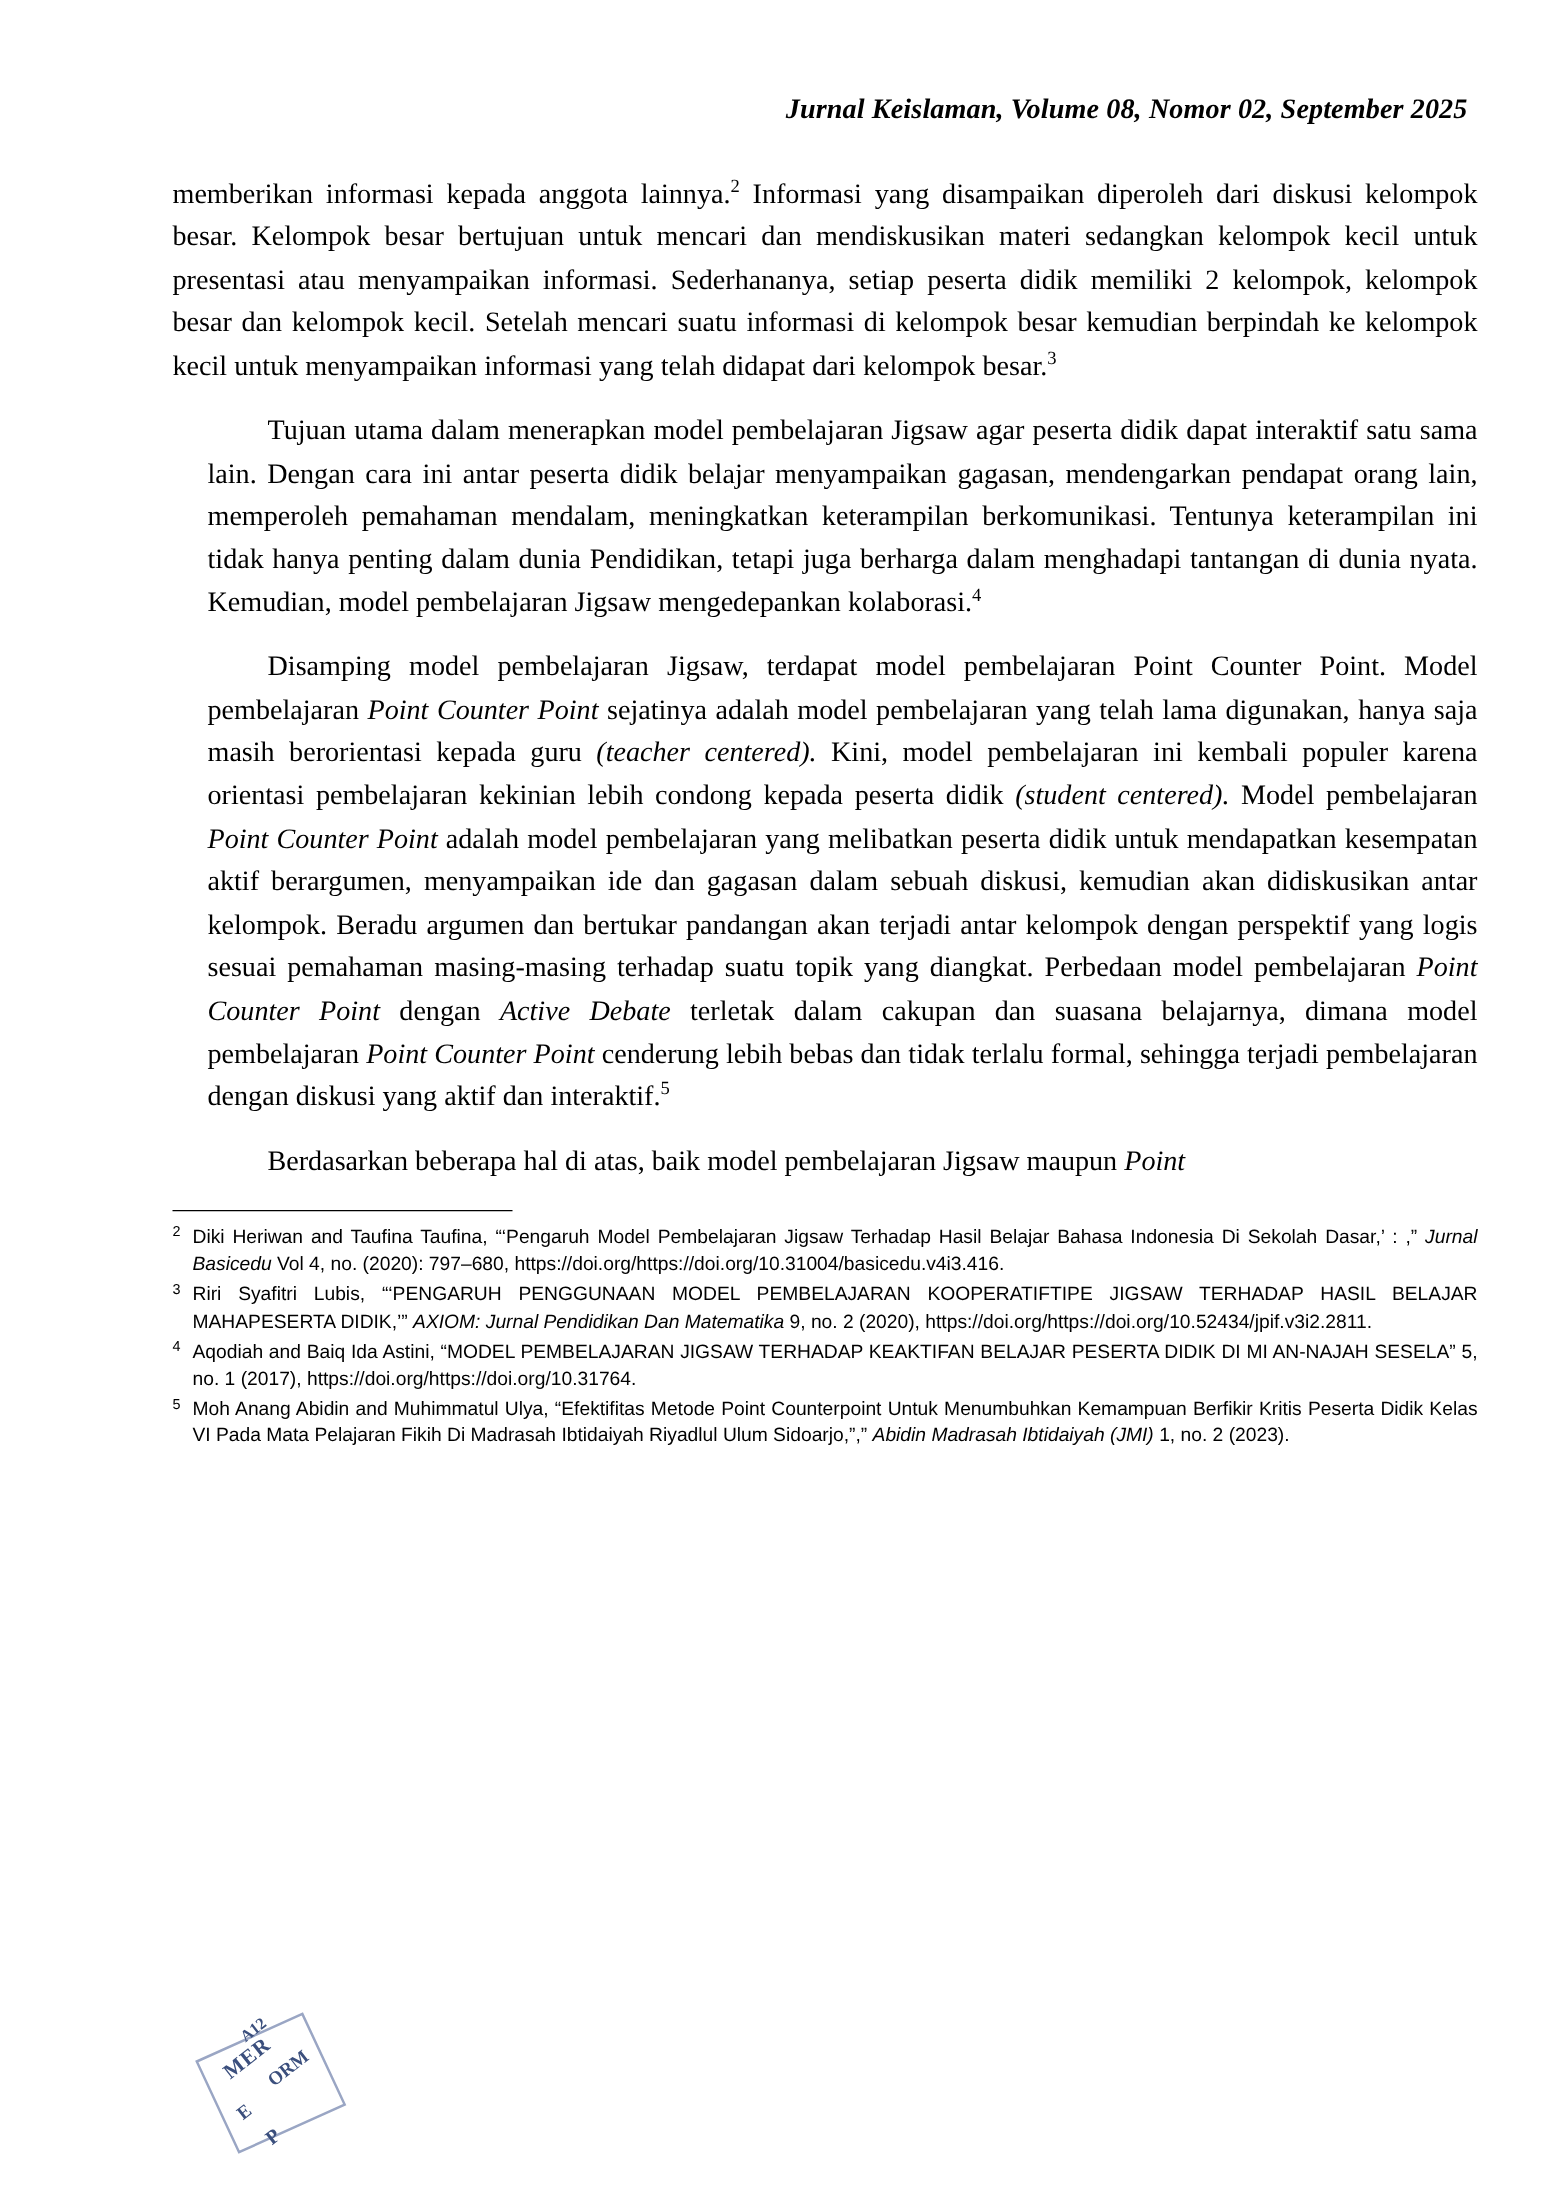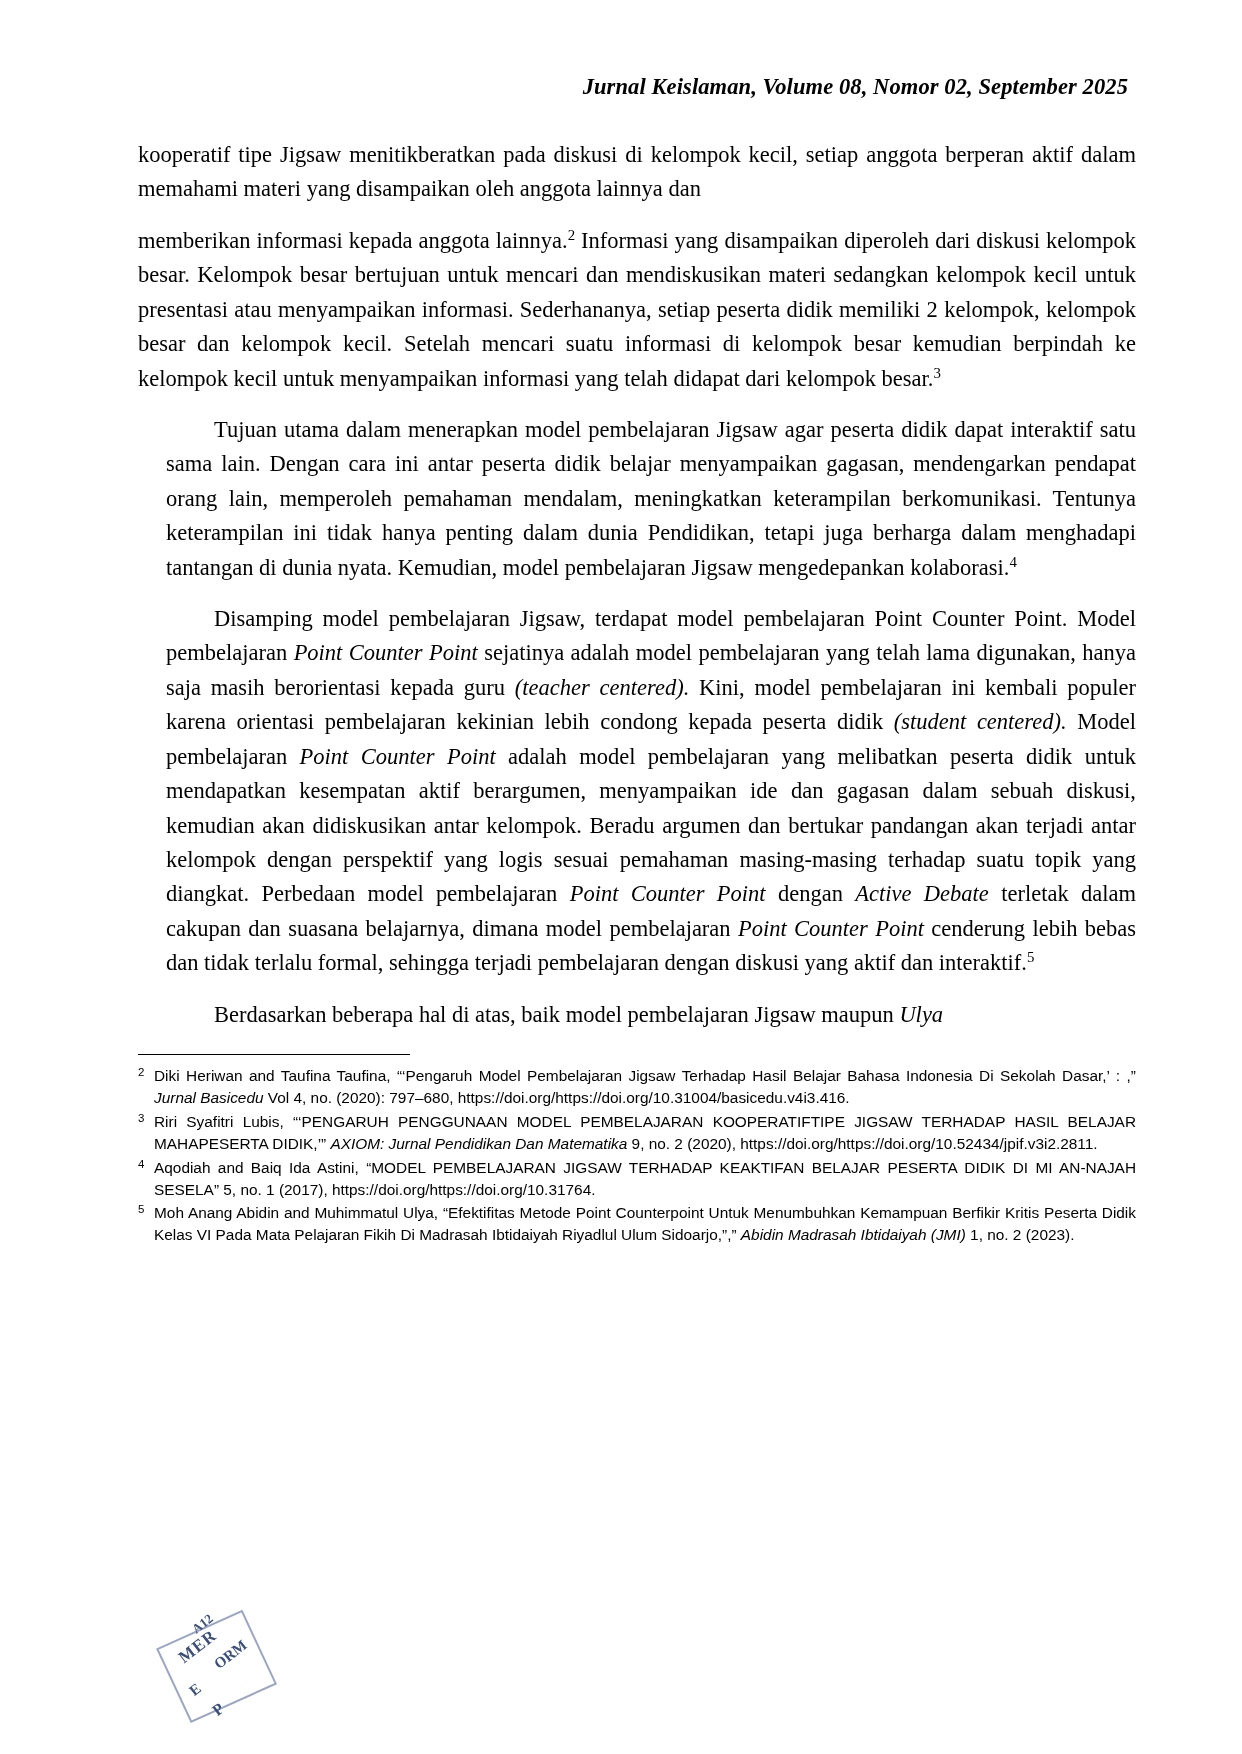--- a/index.html
+++ b/index.html
@@ -14,21 +14,21 @@
     font-family: "Liberation Serif", serif;
     color: #000000;
     overflow: hidden;
   }
   .page {
     position: absolute;
     left: 0; top: 0;
     width: 1242px;
     height: 1738px;
     box-sizing: border-box;
-    padding: 60px 106px 0 138px;
+    padding: 60px 60px 0 138px;
   }
   .running-head {
     text-align: right;
     font-family: "Liberation Serif", serif;
     font-weight: bold;
     font-style: italic;
     font-size: 22.5px;
     letter-spacing: 0.1px;
     margin: 14px 8px 0 0;
   }
@@ -94,38 +94,35 @@
 </style>
 </head>
 <body>
 
 <div class="page">
 
   <div class="running-head">Jurnal Keislaman, Volume 08, Nomor 02, September 2025</div>
 
   <div class="body-block">
 
-    <p class="para">
-      <span>kooperatif tipe Jigsaw menitikberatkan pada diskusi di kelompok kecil, setiap anggota berperan aktif dalam memahami materi yang disampaikan oleh anggota lainnya dan</span>
-    </p>
 
     <p class="para gap">
       <span>memberikan informasi kepada anggota lainnya.</span><sup>2</sup><span> Informasi yang disampaikan diperoleh dari diskusi kelompok besar. Kelompok besar bertujuan untuk mencari dan mendiskusikan materi sedangkan kelompok kecil untuk presentasi atau menyampaikan informasi. Sederhananya, setiap peserta didik memiliki 2 kelompok, kelompok besar dan kelompok kecil. Setelah mencari suatu informasi di kelompok besar kemudian berpindah ke kelompok kecil untuk     menyampaikan informasi yang telah didapat dari kelompok besar.</span><sup>3</sup>
     </p>
 
     <p class="para indent gap">
       <span>Tujuan utama dalam menerapkan model pembelajaran Jigsaw agar peserta didik dapat interaktif satu sama lain. Dengan cara ini antar peserta didik belajar menyampaikan gagasan, mendengarkan pendapat orang lain, memperoleh pemahaman mendalam, meningkatkan keterampilan berkomunikasi. Tentunya keterampilan ini tidak hanya penting dalam dunia Pendidikan, tetapi juga berharga dalam menghadapi tantangan di dunia nyata. Kemudian, model pembelajaran Jigsaw mengedepankan kolaborasi.</span><sup>4</sup>
     </p>
 
     <p class="para indent gap">
       <span id="p4-seg"><span>Disamping model pembelajaran Jigsaw, terdapat model pembelajaran Point Counter Point. Model pembelajaran </span><i>Point Counter Point</i><span> sejatinya adalah model pembelajaran yang telah lama digunakan, hanya saja masih berorientasi kepada guru </span><i>(teacher centered).</i><span> Kini, model pembelajaran ini kembali populer karena orientasi pembelajaran kekinian lebih condong kepada peserta didik </span><i>(student centered).</i><span> Model pembelajaran </span><i>Point Counter Point</i><span> adalah model pembelajaran yang melibatkan peserta didik untuk mendapatkan kesempatan aktif berargumen, menyampaikan ide dan gagasan dalam sebuah diskusi, kemudian akan didiskusikan antar kelompok. Beradu argumen dan bertukar pandangan akan terjadi antar kelompok dengan perspektif yang logis sesuai pemahaman masing-masing terhadap suatu topik yang diangkat. Perbedaan model pembelajaran </span><i>Point Counter Point</i><span> dengan </span><i>Active Debate</i><span> terletak dalam cakupan dan suasana belajarnya, dimana model pembelajaran </span><i>Point Counter Point</i><span> cenderung lebih bebas dan tidak terlalu formal, sehingga terjadi pembelajaran dengan diskusi yang aktif dan interaktif.</span></span><sup>5</sup>
     </p>
 
     <p class="para indent gap">
-      <span id="p5-seg"><span>Berdasarkan beberapa hal di atas, baik model pembelajaran Jigsaw maupun </span><i>Ulya</i></span>
+      <span id="p5-seg"><span>Berdasarkan beberapa hal di atas, baik model pembelajaran Jigsaw maupun </span><i>Point</i></span>
     </p>
 
   </div>
 
   <div class="fn-rule"></div>
 
   <div class="footnotes" id="footnotes">
       <div class="fn">
         <sup class="fn-num">2</sup>
         <div class="fn-text"><span>Diki Heriwan and Taufina Taufina, “‘Pengaruh Model Pembelajaran Jigsaw Terhadap Hasil Belajar Bahasa Indonesia Di Sekolah Dasar,’ : ,” </span><i>Jurnal Basicedu</i><span> Vol 4, no. (2020): 797–680, https://doi.org/https://doi.org/10.31004/basicedu.v4i3.416.</span></div>

